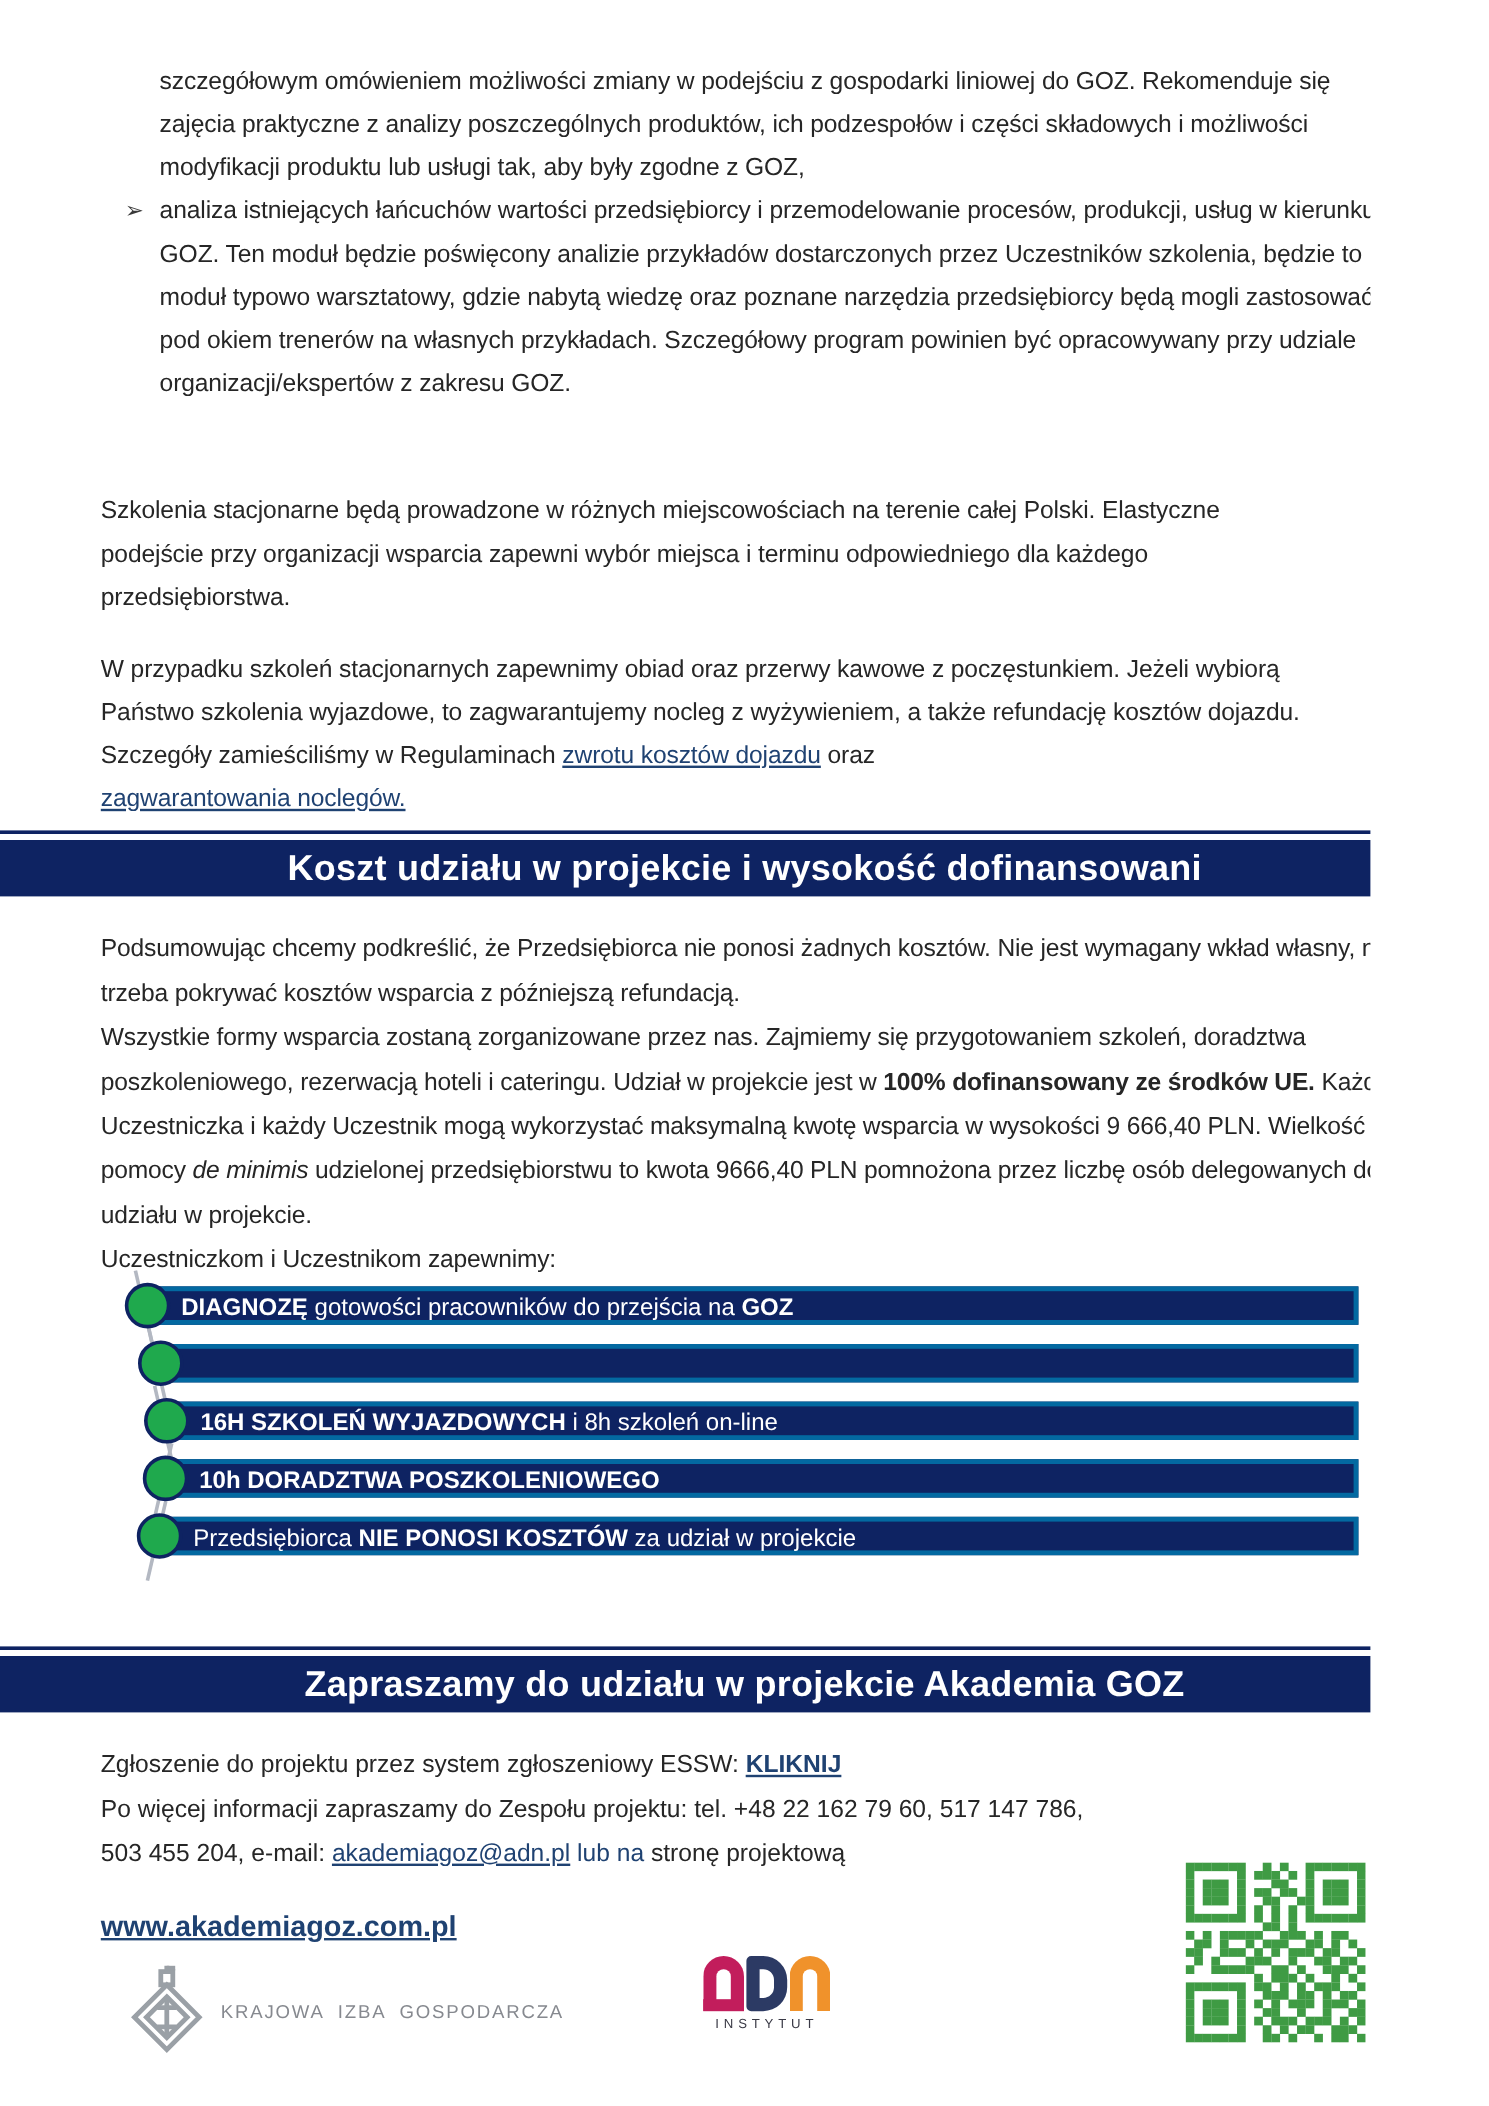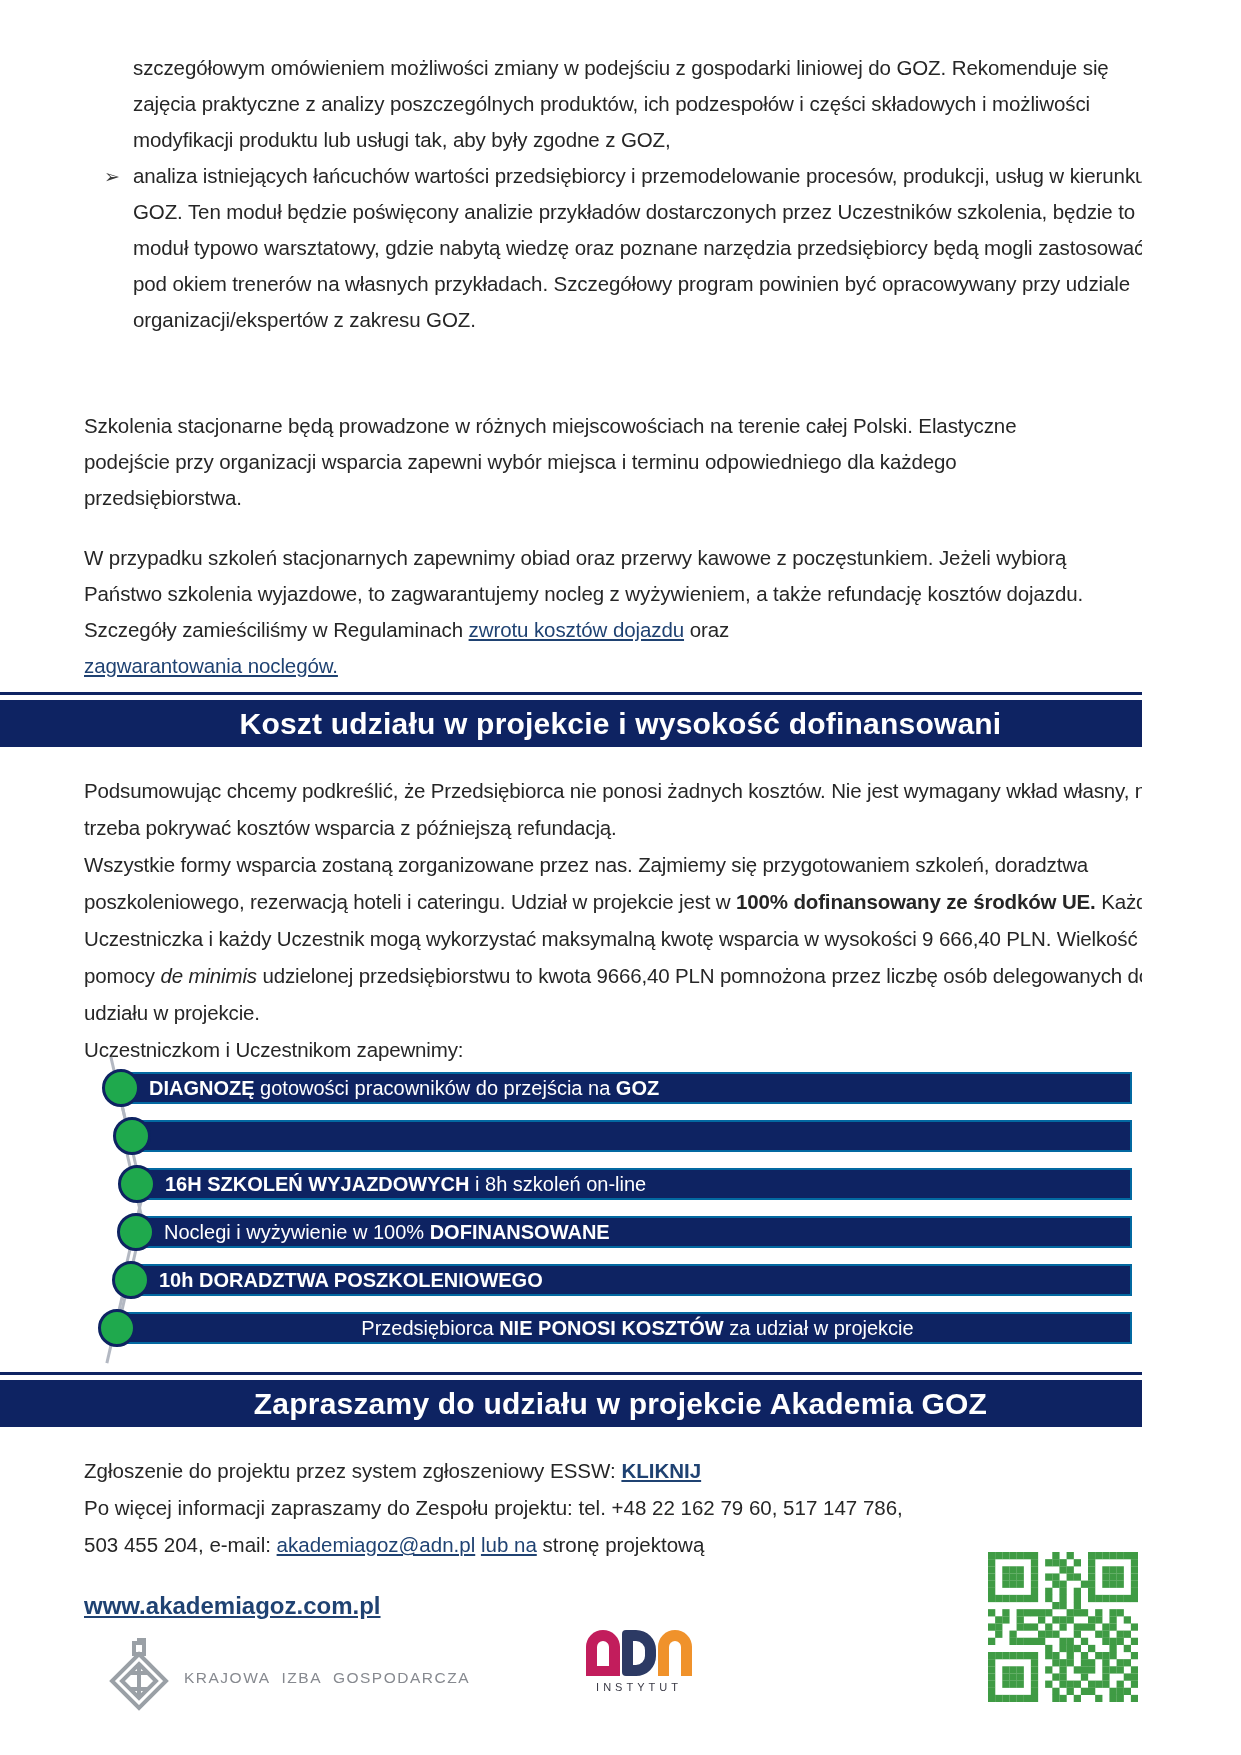--- a/index.html
+++ b/index.html
@@ -3,21 +3,21 @@
 <meta charset="utf-8">
 <style>
   html,body{margin:0;padding:0;}
   .page{
     position:relative;width:1142px;height:1755px;background:#ffffff;overflow:hidden;
     font-family:"Liberation Sans",sans-serif;color:var(--text,#262626);
   }
   .body-text{font-size:20.5px;line-height:36px;letter-spacing:-0.1px;}
   p{margin:0;}
   .link{color:var(--link,#1f4272);text-decoration:underline;cursor:pointer;}
-  .navy-text{color:var(--link,#1f4272);text-decoration:underline;}
+  .navy-text{color:var(--link,#1f4272);}
 
   .intro{position:absolute;top:50px;left:84px;width:1086px;}
   .intro-cont{margin-left:49px;}
   .bullet-row{position:relative;padding-left:49px;}
   .bullet-glyph{position:absolute;left:20px;top:1px;font-size:19px;color:#3a3a3a;}
 
   .para1{position:absolute;top:408px;left:84px;width:1010px;}
   .para2{position:absolute;top:540px;left:84px;width:1040px;}
 
   .banner-wrap{position:absolute;left:0;width:1241px;}
@@ -27,21 +27,21 @@
   .banner{
     margin-top:5px;height:47px;background:var(--navy,#0e2362);
     display:flex;align-items:center;justify-content:center;
     color:#ffffff;font-weight:700;font-size:30px;letter-spacing:0.2px;
   }
 
   .costs{position:absolute;top:772px;left:84px;width:1092px;font-size:20.5px;line-height:37px;letter-spacing:-0.15px;}
 
   .chain{position:absolute;top:1056px;left:95px;width:1037px;padding-top:16px;}
   .chain-row{position:relative;height:32px;margin-bottom:16px;background:var(--navy,#0e2362);
-    border:2px solid #0369a1;box-sizing:border-box;}
+    border:4px solid #0369a1;box-sizing:border-box;}
   .chain-row:nth-child(1){margin-left:22px;width:calc(100% - 22px);}
   .chain-row:nth-child(2){margin-left:33px;width:calc(100% - 33px);}
   .chain-row:nth-child(3){margin-left:38px;width:calc(100% - 38px);}
   .chain-row:nth-child(4){margin-left:37px;width:calc(100% - 37px);}
   .chain-row:nth-child(5){margin-left:32px;width:calc(100% - 32px);}
   .chain-row:nth-child(6){margin-left:18px;width:calc(100% - 18px);text-align:center;}
   .chain-label{display:block;padding-left:30px;color:#fff;font-size:20px;line-height:28px;white-space:nowrap;}
   .thread{position:absolute;left:-2px;top:-18px;width:3px;height:68px;background:#b3b8c2;z-index:0;}
   .chain-row:nth-child(-n+3) .thread{transform:rotate(-13deg);}
   .chain-row:nth-child(n+4) .thread{transform:rotate(13deg);}
@@ -104,25 +104,20 @@
       <span class="chain-label"><span style="font-weight: 700;">DIAGNOZĘ</span><span> gotowości pracowników do przejścia na </span><span style="font-weight: 700;">GOZ</span></span>
     </div>
     <div class="chain-row">
       <span class="thread"></span>
       <span class="chain-circle"></span>
     </div>
     <div class="chain-row">
       <span class="thread"></span>
       <span class="chain-circle"></span>
       <span class="chain-label"><span style="font-weight: 700;">16H SZKOLEŃ WYJAZDOWYCH</span><span> i 8h szkoleń on-line</span></span>
-    </div>
-    <div class="chain-row">
-      <span class="thread"></span>
-      <span class="chain-circle"></span>
-      <span class="chain-label"><span>Noclegi i wyżywienie w 100% </span><span style="font-weight: 700;">DOFINANSOWANE</span></span>
     </div>
     <div class="chain-row">
       <span class="thread"></span>
       <span class="chain-circle"></span>
       <span class="chain-label"><span style="font-weight: 700;">10h DORADZTWA POSZKOLENIOWEGO</span></span>
     </div>
     <div class="chain-row">
       <span class="thread"></span>
       <span class="chain-circle"></span>
       <span class="chain-label"><span>Przedsiębiorca </span><span style="font-weight: 700;">NIE PONOSI KOSZTÓW</span><span> za udział w projekcie</span></span>

